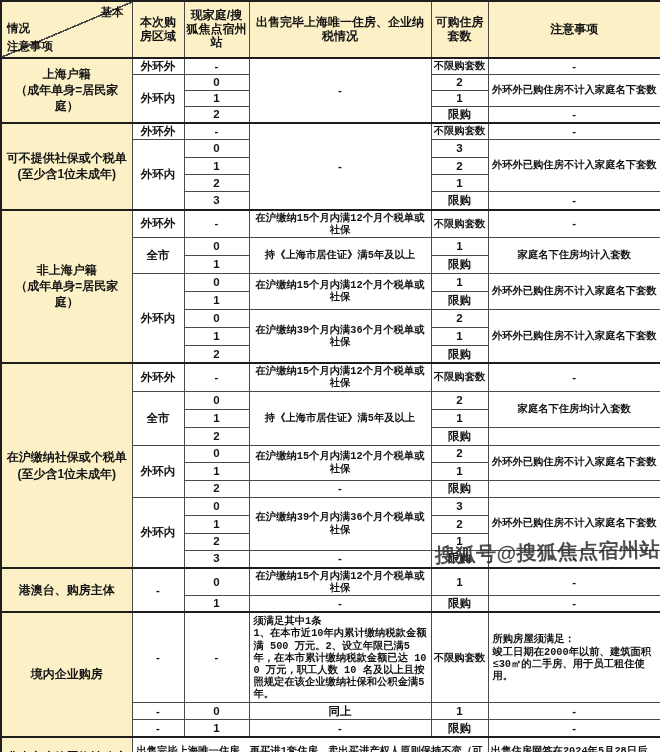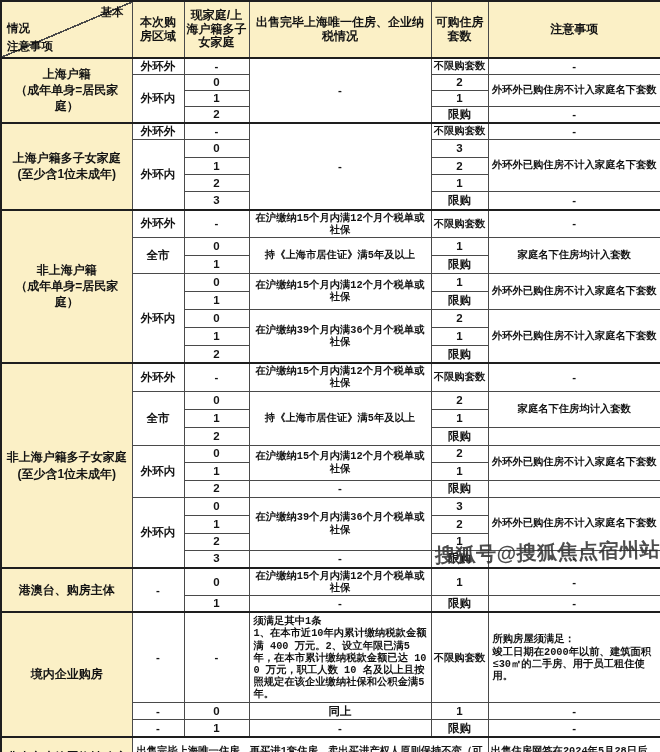--- a/index.html
+++ b/index.html
@@ -49,21 +49,21 @@
     </colgroup>
     <thead>
       <tr style="height:57px">
         <th class="corner">
           <span class="diag"></span>
           <span class="c-top">基本</span>
           <span class="c-mid">情况</span>
           <span class="c-bot">注意事项</span>
         </th>
         <th>本次购房区域</th>
-        <th>现家庭/上海户籍多子女家庭</th>
+        <th>现家庭/搜狐焦点宿州站</th>
         <th>出售完毕上海唯一住房、企业纳税情况</th>
         <th>可购住房套数</th>
         <th>注意事项</th>
       </tr>
     </thead>
     <tbody>
         <tr class="gs" style="height: 15px;">
           <td rowspan="4" class="subject">上海户籍
 （成年单身=居民家庭）</td>
           <td>外环外</td>
@@ -81,21 +81,21 @@
         <tr style="height: 15px;">
           <td>1</td>
           <td>1</td>
         </tr>
         <tr style="height: 15px;">
           <td>2</td>
           <td>限购</td>
           <td>-</td>
         </tr>
         <tr class="gs" style="height: 17px;">
-          <td rowspan="5" class="subject">上海户籍多子女家庭
+          <td rowspan="5" class="subject">可不提供社保或个税单
 (至少含1位未成年)</td>
           <td>外环外</td>
           <td>-</td>
           <td rowspan="5">-</td>
           <td class="sm">不限购套数</td>
           <td>-</td>
         </tr>
         <tr style="height: 18px;">
           <td rowspan="4">外环内</td>
           <td>0</td>
@@ -154,21 +154,21 @@
         </tr>
         <tr style="height: 18px;">
           <td>1</td>
           <td>1</td>
         </tr>
         <tr style="height: 18px;">
           <td>2</td>
           <td>限购</td>
         </tr>
         <tr class="gs" style="height: 26px;">
-          <td rowspan="11" class="subject">非上海户籍多子女家庭
+          <td rowspan="11" class="subject">在沪缴纳社保或个税单
 (至少含1位未成年)</td>
           <td>外环外</td>
           <td>-</td>
           <td class="sm">在沪缴纳15个月内满12个月个税单或社保</td>
           <td class="sm">不限购套数</td>
           <td>-</td>
         </tr>
         <tr style="height: 18px;">
           <td rowspan="3">全市</td>
           <td>0</td>
@@ -235,21 +235,21 @@
           <td>1</td>
           <td>-</td>
           <td>限购</td>
           <td>-</td>
         </tr>
         <tr class="gs" style="height: 78px;">
           <td rowspan="3" class="subject">境内企业购房</td>
           <td>-</td>
           <td>-</td>
           <td class="sm left">须满足其中1条
-1、在本市近10年内累计缴纳税款金额满 400 万元。2、设立年限已满5年，在本市累计缴纳税款金额已达 100 万元，职工人数 10 名及以上且按照规定在该企业缴纳社保和公积金满5年。</td>
+1、在本市近10年内累计缴纳税款金额满 500 万元。2、设立年限已满5年，在本市累计缴纳税款金额已达 100 万元，职工人数 10 名及以上且按照规定在该企业缴纳社保和公积金满5年。</td>
           <td class="sm">不限购套数</td>
           <td class="sm left">所购房屋须满足：
 竣工日期在2000年以前、建筑面积≤30㎡的二手房、用于员工租住使用。</td>
         </tr>
         <tr style="height: 17px;">
           <td>-</td>
           <td>0</td>
           <td>同上</td>
           <td>1</td>
           <td>-</td>

